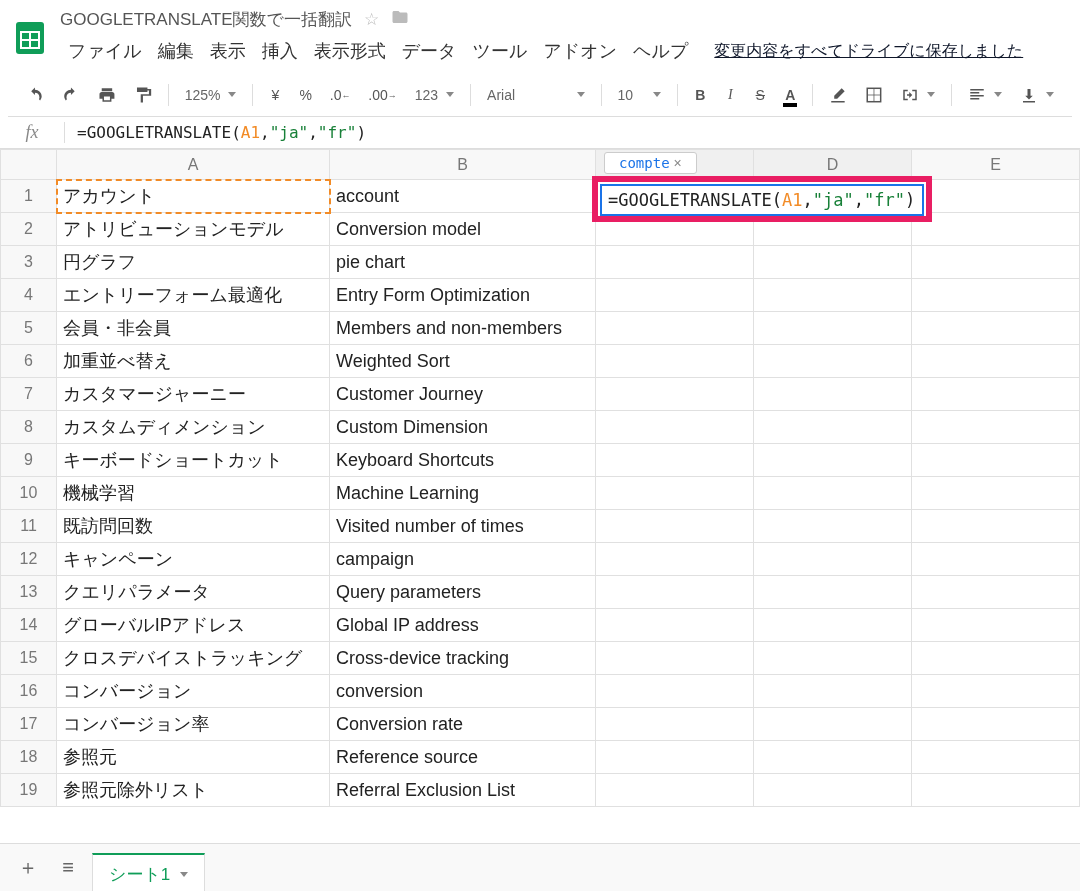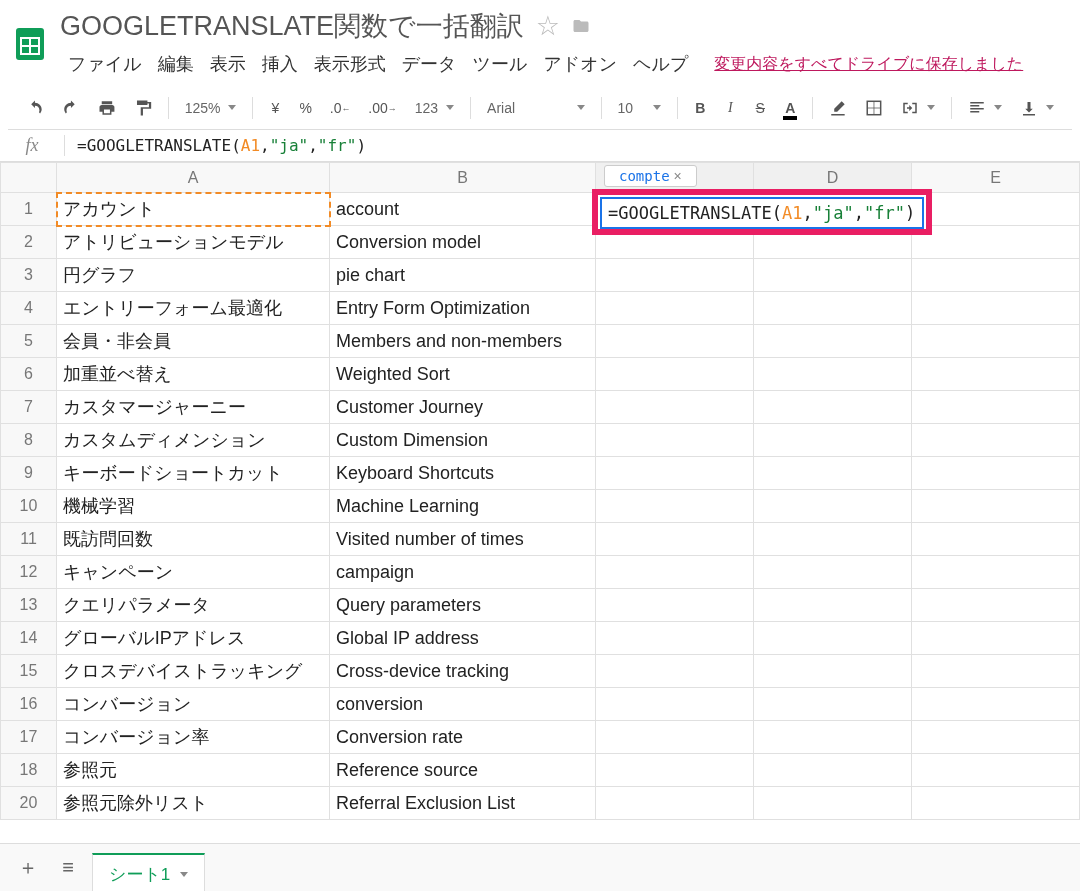--- a/index.html
+++ b/index.html
@@ -21,41 +21,41 @@
     align-items: center;
   }
   .logo {
     width: 44px; height: 44px;
     display: flex; align-items: center; justify-content: center;
     margin-right: 8px;
   }
   .logo svg { width: 36px; height: 36px; }
   .title-area { flex: 1; }
   .doc-title {
-    font-size: 27px;
+    font-size: 17px;
     color: #555;
     display: flex;
     align-items: center;
     gap: 12px;
   }
   .doc-title .star, .doc-title .folder { color: #bbb; cursor: pointer; }
   .menubar {
     display: flex;
     align-items: center;
     margin-top: 4px;
     font-size: 18px;
     color: #333;
   }
   .menubar .menu-item {
     padding: 4px 8px;
     cursor: pointer;
   }
   .save-status {
     font-size: 16px;
-    color: #be185d;
+    color: #0f172a;
     text-decoration: underline;
     margin-left: 18px;
   }
   
   .toolbar {
     display: flex;
     align-items: center;
     padding: 6px 12px;
     gap: 6px;
     border-bottom: 1px solid #ddd;
@@ -541,21 +541,21 @@
         </tr>
         <tr>
           <td class="rownum">18</td>
           <td>参照元</td>
           <td>Reference source</td>
           <td></td>
           <td></td>
           <td></td>
         </tr>
         <tr>
-          <td class="rownum">20</td>
+          <td class="rownum">19</td>
           <td>参照元除外リスト</td>
           <td>Referral Exclusion List</td>
           <td></td>
           <td></td>
           <td></td>
         </tr>
       </tbody>
   </table>
 </div>
 

